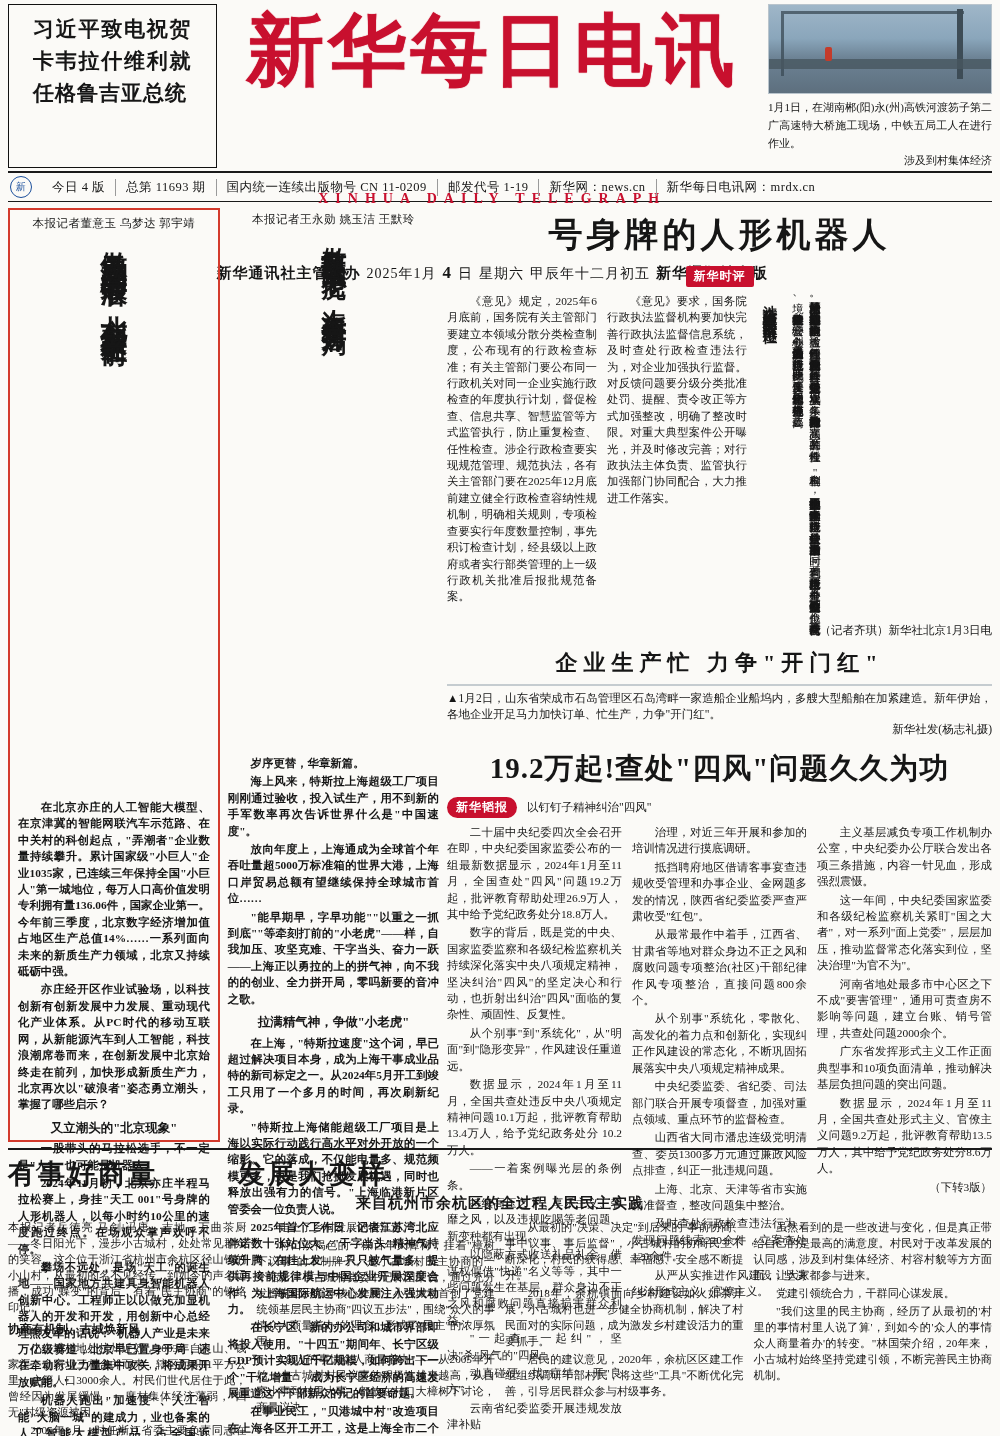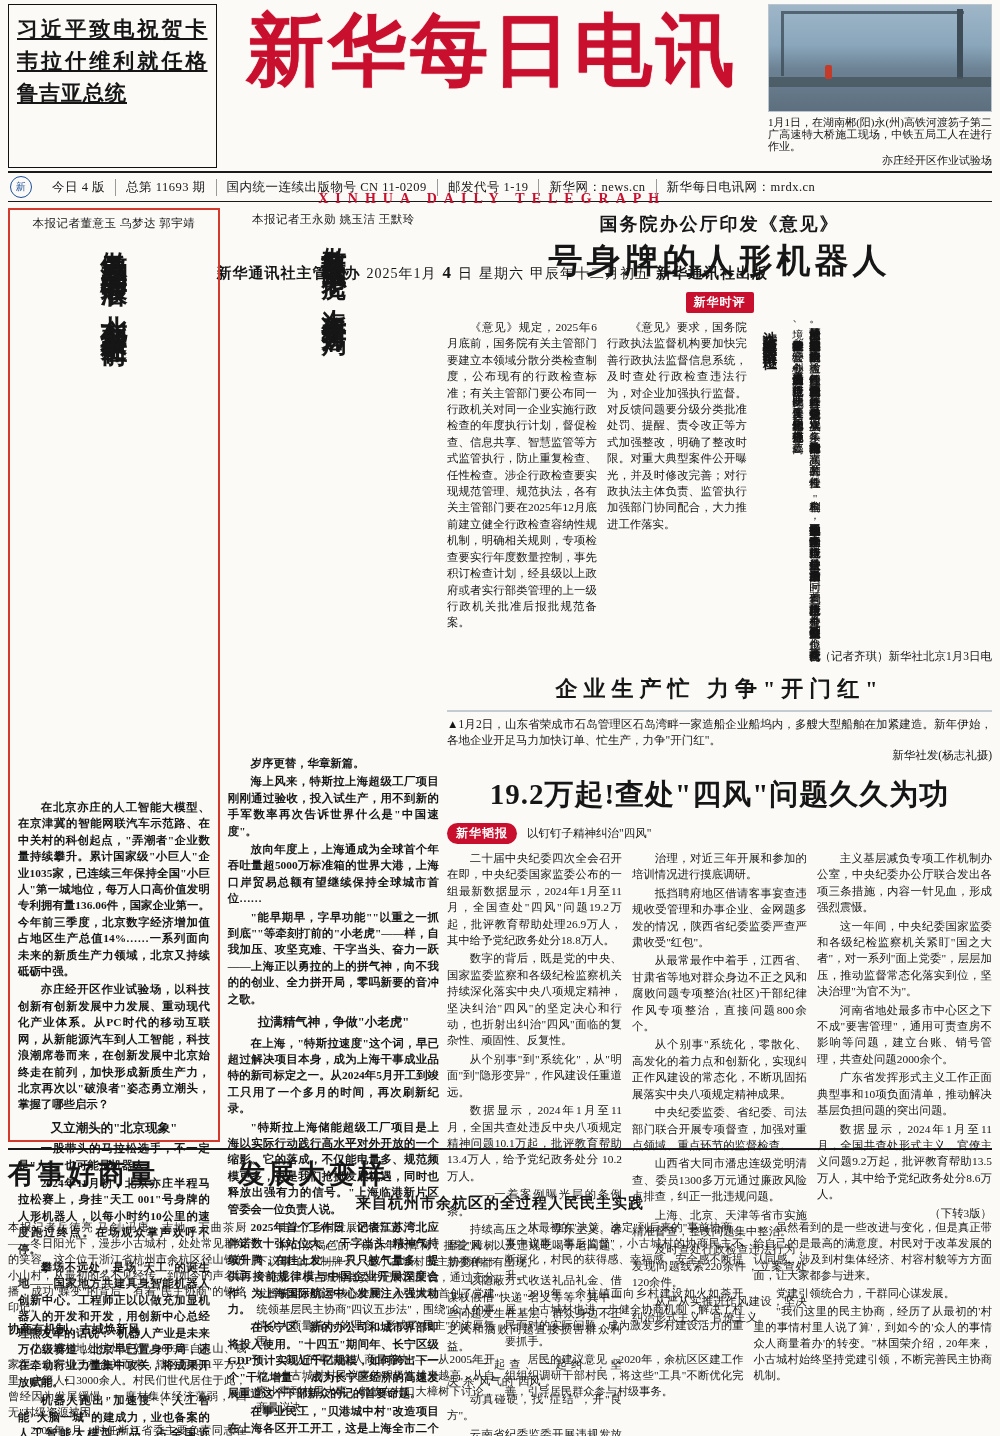--- a/index.html
+++ b/index.html
@@ -7,21 +7,21 @@
     width:1000px;height:1436px;
     background:#fbfaf7;
     font-family:"Liberation Serif","DejaVu Serif",serif;
     color:#161616;
     overflow:hidden;
   }
   .page{position:relative;width:1000px;height:1436px;}
 
   
   .masthead{display:flex;height:168px;border-bottom:0px;padding:4px 8px 0 8px;box-sizing:border-box;}
-  .mast-left{width:232px;border:1px solid #111;box-sizing:border-box;padding:8px 8px;text-decoration:underline;}
+  .mast-left{width:232px;border:1px solid #111;box-sizing:border-box;padding:8px 24px;}
   .mast-left-text{
     font-size:21px;line-height:32px;letter-spacing:1px;font-weight:700;
     text-align:justify;
   }
   .mast-center{flex:1;display:flex;flex-direction:column;align-items:center;justify-content:flex-start;padding-top:4px;gap:47px;}
   .logo-cn{
     font-family:"DejaVu Serif",serif;
     font-size:78px;line-height:84px;font-weight:900;color:#c8102e;
     letter-spacing:4px;white-space:nowrap;
     text-shadow:0 0 1px #c8102e;
@@ -38,21 +38,21 @@
     width:224px;height:116px;
     background:
       linear-gradient(180deg,#9fb6c8 0%,#8aa6bb 38%,#6d8395 60%,#5d6f7e 100%);
     position:relative;overflow:hidden;border:1px solid #b9c4cc;box-sizing:border-box;
   }
   .mast-photo .crane{position:absolute;left:12px;top:6px;width:180px;height:62px;
     border-top:3px solid #3a4a55;border-left:3px solid #3a4a55;opacity:.75;}
   .mast-photo .deck{position:absolute;left:0;bottom:24px;width:100%;height:10px;background:#47565f;opacity:.8;}
   .mast-photo .tower{position:absolute;right:28px;top:4px;width:6px;height:70px;background:#3d4c56;}
   .mast-photo .worker{position:absolute;left:56px;bottom:32px;width:7px;height:14px;background:#c43b2a;border-radius:2px;}
-  .mast-caption{font-size:11px;line-height:12px;margin-top:4px;width:224px;text-align:justify;}
+  .mast-caption{font-size:11px;line-height:18px;margin-top:4px;width:224px;text-align:justify;}
   .mast-credit{font-size:11px;width:224px;text-align:right;margin-top:1px;}
 
   
   .infobar{
     margin:3px 8px 0 8px;border-top:2px solid #1a1a1a;border-bottom:1px solid #1a1a1a;
     height:28px;display:flex;align-items:center;font-size:12.5px;letter-spacing:.5px;
   }
   .infobar .emblem{
     width:20px;height:20px;border-radius:50%;border:1px solid #1b4f9c;color:#1b4f9c;
     display:flex;align-items:center;justify-content:center;font-size:10px;margin:0 10px 0 2px;
@@ -159,21 +159,21 @@
     </div>
 
     <div class="mast-right">
       <div class="mast-photo">
         <div class="crane"></div>
         <div class="tower"></div>
         <div class="deck"></div>
         <div class="worker"></div>
       </div>
       <div class="mast-caption">1月1日，在湖南郴(阳)永(州)高铁河渡笏子第二广高速特大桥施工现场，中铁五局工人在进行作业。</div>
-      <div class="mast-credit">亦庄经开区作业试验场</div>
+      <div class="mast-credit">涉及到村集体经济</div>
     </div>
   </div>
 
   <div class="infobar">
     <div class="emblem">新</div>
     <div class="seg">今日 4 版</div>
     <div class="seg">总第 11693 期</div>
     <div class="seg">国内统一连续出版物号 CN 11-0209</div>
     <div class="seg">邮发代号 1-19</div>
     <div class="seg">新华网：news.cn</div>
@@ -215,21 +215,20 @@
         <p>2025年首个工作日，记者江苏湾北应伴诺数十张站位大，"干字当头"精神气持续升腾，在挂上发——只只被气量多、提供再接前规律模与中国企业开展深度合作，为上海国际航运中心发展注入强大动力。</p>
         <p>在长宁区、新的办公司和城市界部即将投入使用。"十四五"期间年、长宁区级GDP预计实现近千亿规模，如何跨出下一个"干亿增量"，成为长宁区经济的高速发展重道这个下部新众的记的首要命题。</p>
         <p>在事业民工，"贝港城中村"改造项目在上海各区开工开工，这是上海全市二个个城中村改造示范案例之一，整体改造规模约779.08亩，既加快速视展开约4.9万平方米、数个十万万总，这里将会变成一个宜居、宜业的未来社区。</p>
 
       </div>
     </div>
 
     <div class="col col4" style="display:flex;flex-direction:column;">
 
       <div>
-        <div class="gov-head">国务院办公厅印发《意见》</div>
         <div class="gov-title">号身牌的人形机器人</div>
         <div class="sx-row">
           <span class="shixin">新华时评</span>
         </div>
 
         <div class="gov-cols">
           <div class="c" style="width:150px;">
             <p>《意见》规定，2025年6月底前，国务院有关主管部门要建立本领域分散分类检查制度，公布现有的行政检查标准；有关主管部门要公布同一行政机关对同一企业实施行政检查的年度执行计划，督促检查、信息共享、智慧监管等方式监管执行，防止重复检查、任性检查。涉企行政检查要实现规范管理、规范执法，各有关主管部门要在2025年12月底前建立健全行政检查容纳性规机制，明确相关规则，专项检查要实行年度数量控制，事先积订检查计划，经县级以上政府或者实行部类管理的上一级行政机关批准后报批规范备案。</p>
           </div>
           <div class="c" style="width:140px;">

